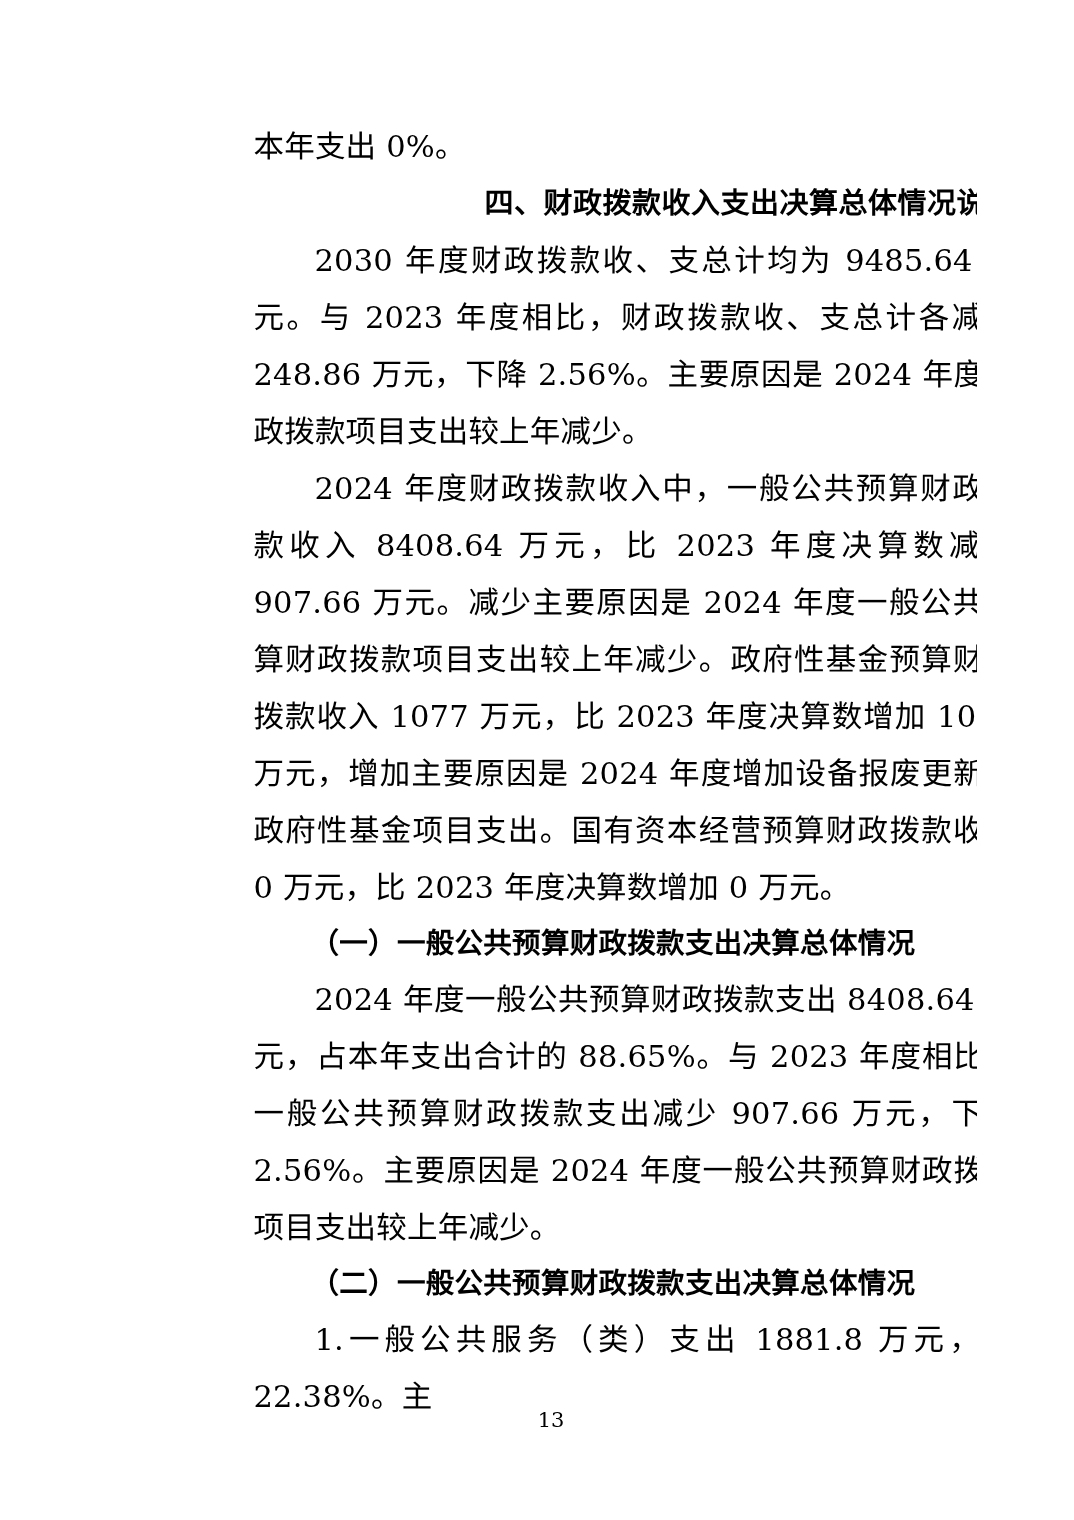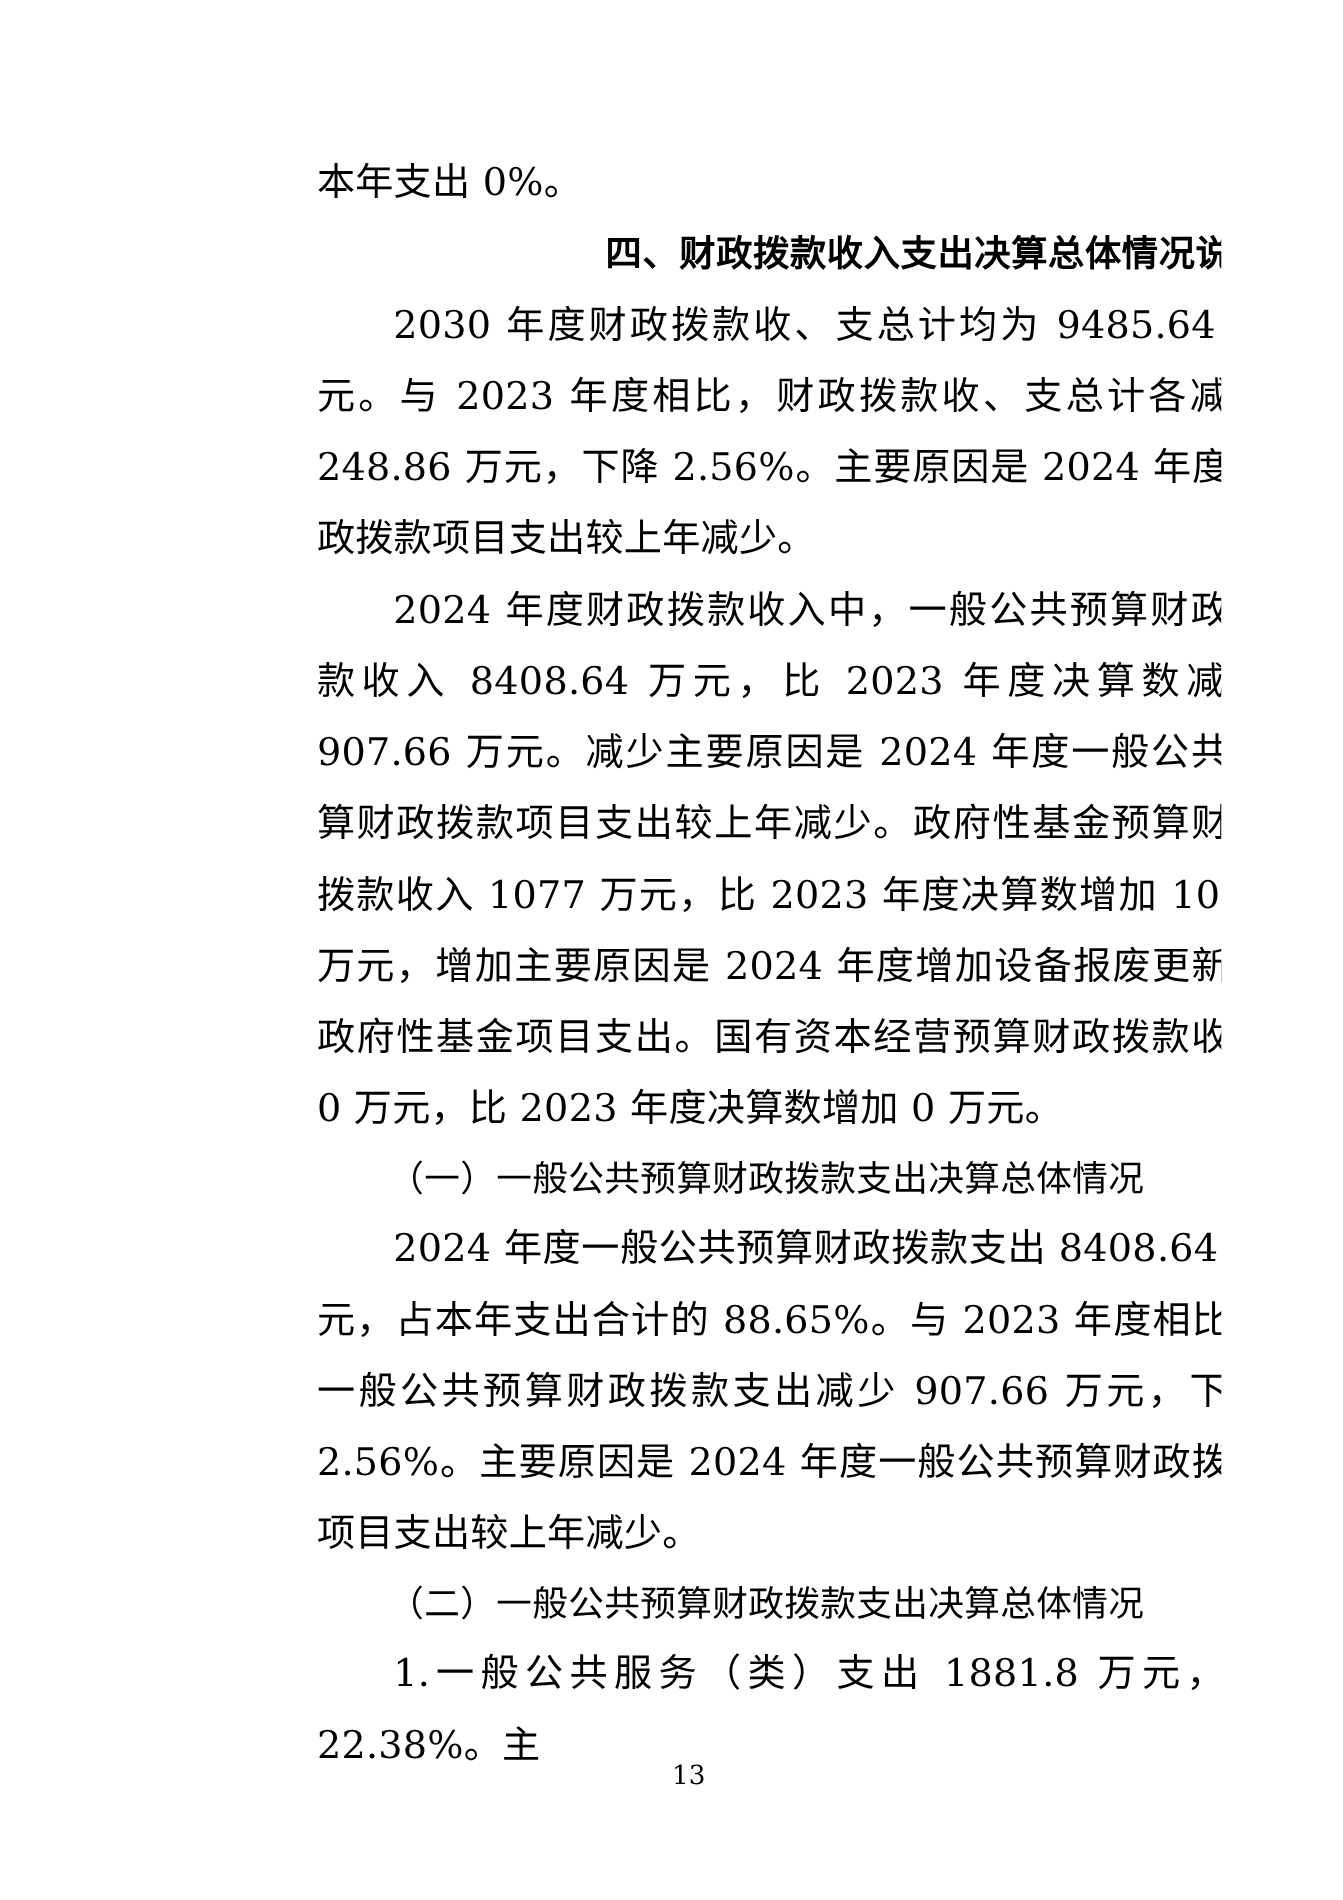--- a/index.html
+++ b/index.html
@@ -45,21 +45,21 @@
     font-family: "DejaVu Sans", "Liberation Sans", sans-serif;
     font-weight: bold;
     font-size: 29px;
     line-height: 57px;
     text-indent: 2em;
     text-align: right;
     letter-spacing: 0.5px;
   }
   p.subheading {
     font-family: "DejaVu Sans", "Liberation Sans", sans-serif;
-    font-weight: normal;
+    font-weight: bold;
     font-size: 28.5px;
     line-height: 55px;
     text-indent: 2em;
     text-align: left;
     letter-spacing: 0.3px;
   }
   .page-number {
     position: absolute;
     left: 0;
     right: 0;

